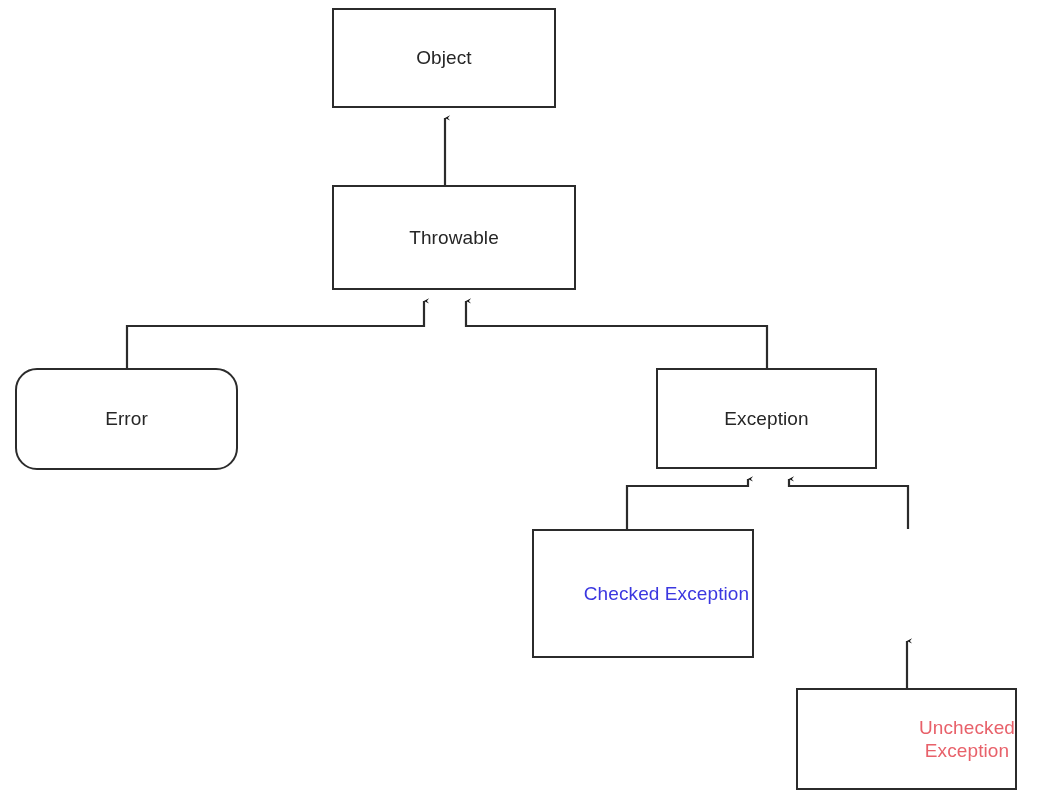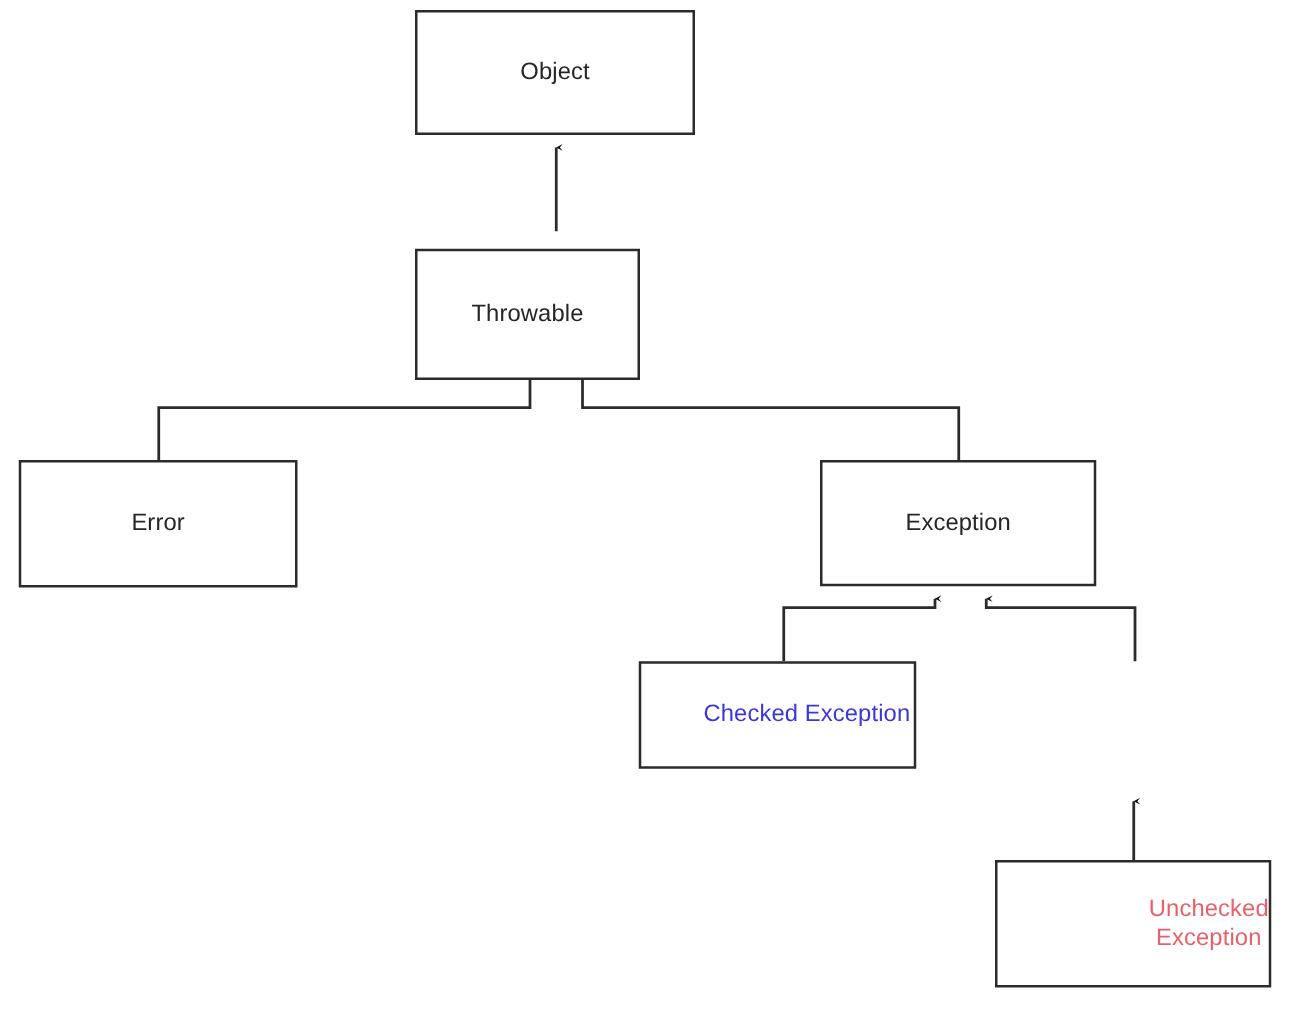--- a/index.html
+++ b/index.html
@@ -84,33 +84,33 @@
 
     <g>
       <path d="M 907 688 L 907 641" stroke="#2b2b2b" stroke-width="2.2" fill="none" marker-end="url(#uml-arrow)"></path>
     </g>
   </svg>
 
   <div class="node" style="left:332px; top:8px; width:224px; height:100px;">
     <span class="node-label">Object</span>
   </div>
 
-  <div class="node" style="left:332px; top:185px; width:180px; height:105px;margin-top:14px;">
+  <div class="node" style="left:332px; top:185px; width:244px; height:105px;">
     <span class="node-label">Throwable</span>
   </div>
 
-  <div class="node" style="left:15px; top:368px; width:223px; height:102px;">
+  <div class="node" style="left:15px; top:368px; width:223px; height:102px;border-radius:22px;">
     <span class="node-label">Error</span>
   </div>
 
   <div class="node" style="left:656px; top:368px; width:221px; height:101px;">
     <span class="node-label">Exception</span>
   </div>
 
-  <div class="node" style="left:511px; top:529px; width:222px; height:86px;padding-left:47px;">
+  <div class="node" style="left:532px; top:529px; width:222px; height:129px;padding-left:47px;">
     <span class="node-label accent-blue">Checked Exception</span>
   </div>
 
 
   <div class="node" style="left:796px; top:688px; width:221px; height:102px;justify-content:flex-end;">
     <span class="node-label accent-red">Unchecked
 Exception</span>
   </div>
 
 </div>

